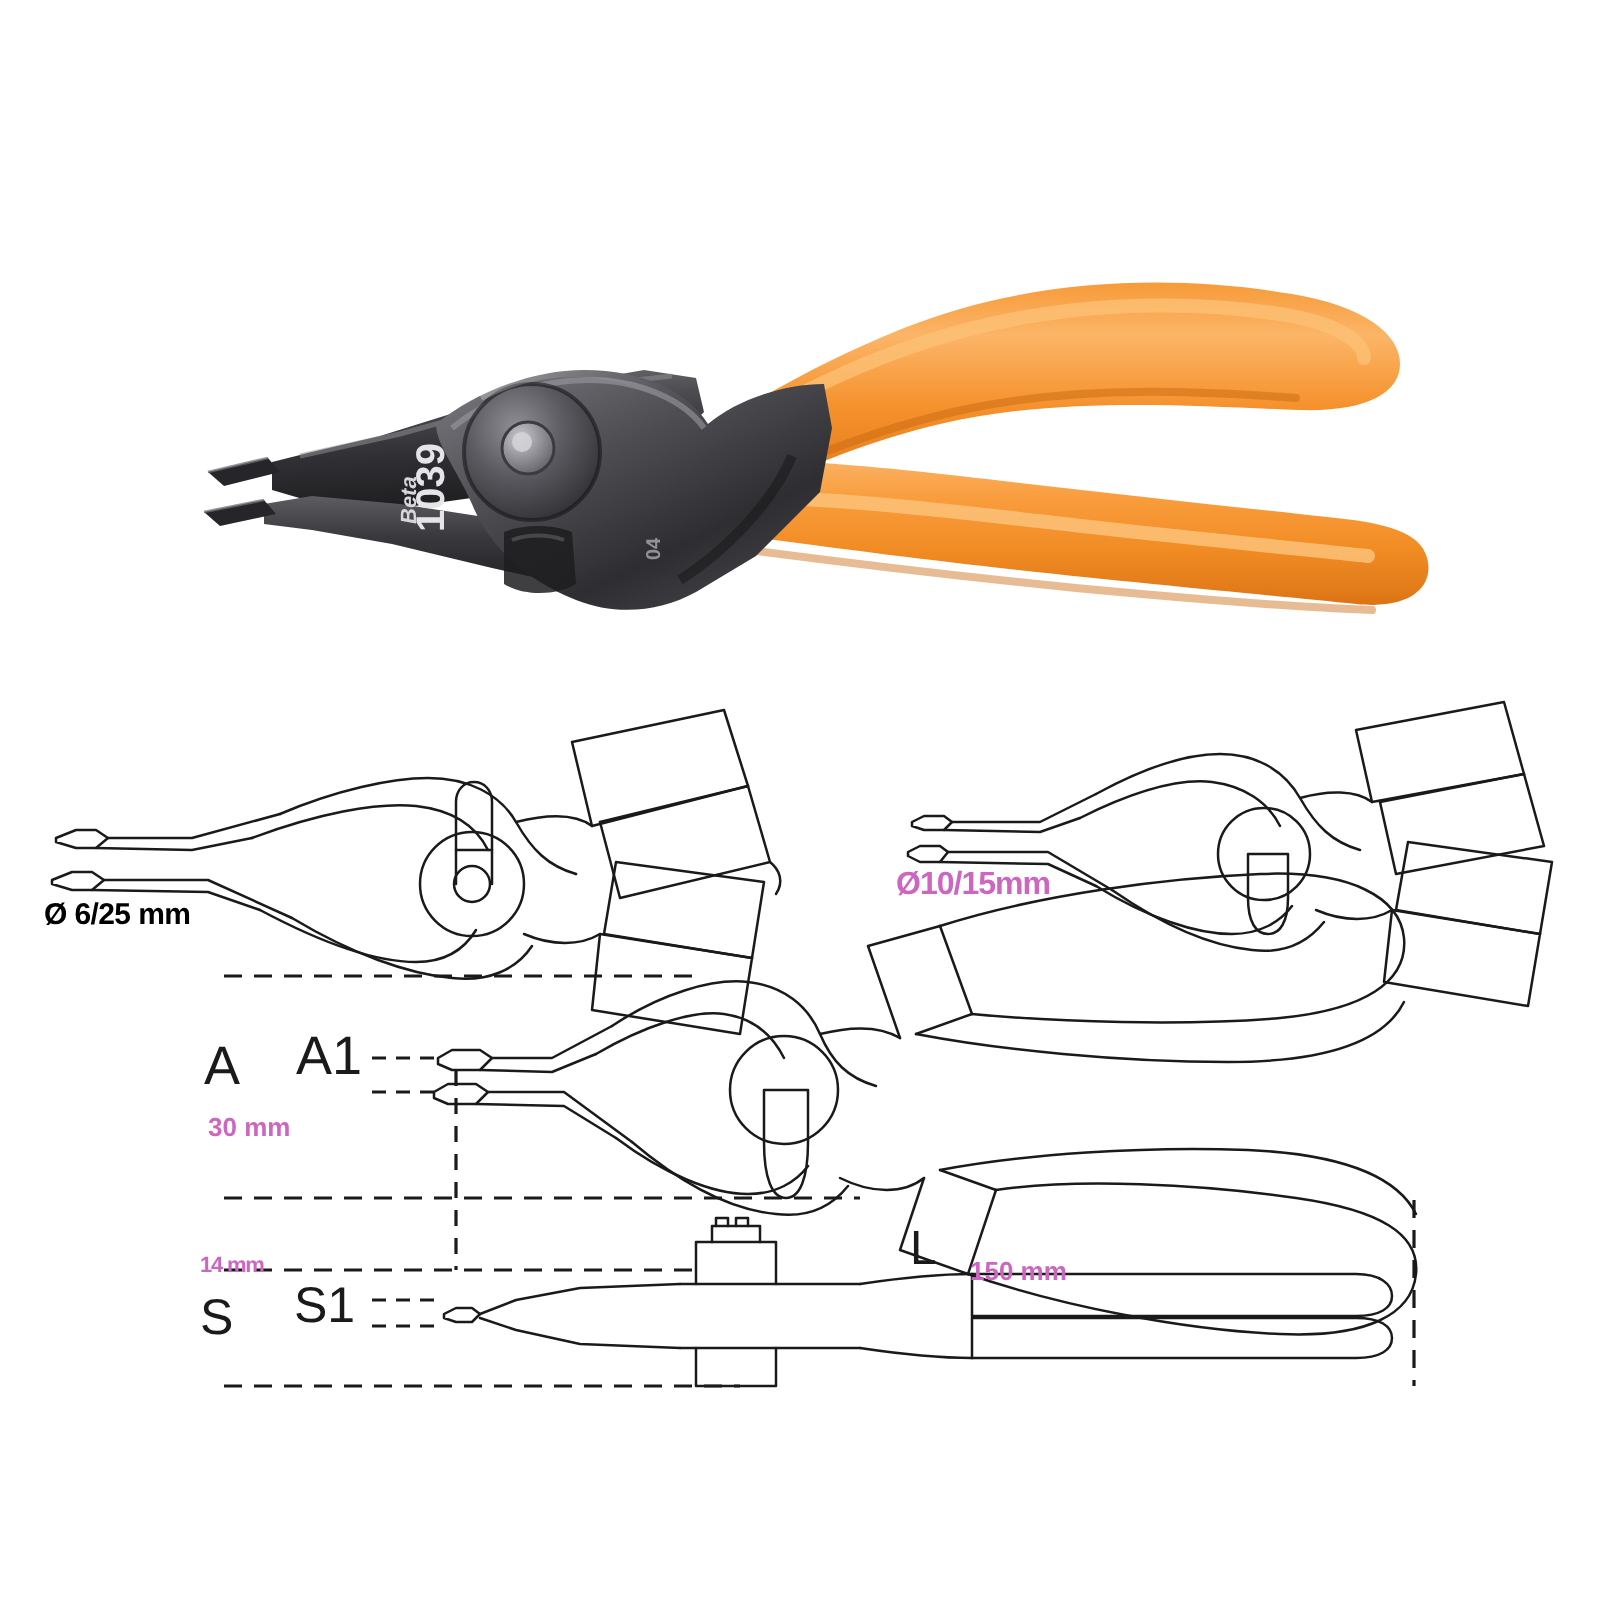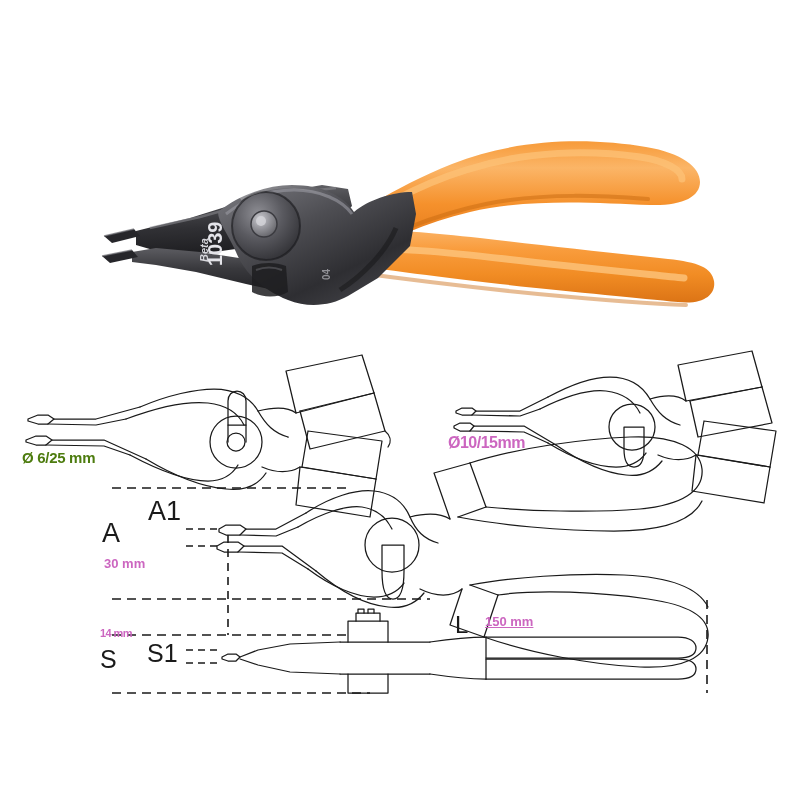--- a/index.html
+++ b/index.html
@@ -16,21 +16,21 @@
   
   .photo-area{position:absolute;left:0;top:0;width:800px;height:345px;}
   .photo-svg{position:absolute;left:0;top:0;}
 
   
   .draw-area{position:absolute;left:0;top:345px;width:800px;height:455px;}
   .draw-svg{position:absolute;left:0;top:0;}
 
   
   .lbl{position:absolute;white-space:nowrap;line-height:1;}
-  .lbl-dia{color:#4d7c0f;font-size:15px;font-weight:700;letter-spacing:-0.3px;}
+  .lbl-dia{color:#000000;font-size:15px;font-weight:700;letter-spacing:-0.3px;}
   .lbl-dia2{color:#cc66c0;font-size:16px;font-weight:700;letter-spacing:-0.5px;}
   .lbl-cap{color:#1a1a1a;font-size:27px;font-weight:400;font-family:"Liberation Sans",sans-serif;}
   .lbl-cap-sm{color:#1a1a1a;font-size:25px;font-weight:400;}
   .lbl-mm{color:#cc66c0;font-size:13px;font-weight:700;}
   .lbl-mm-tiny{color:#cc66c0;font-size:11px;font-weight:700;letter-spacing:-0.6px;}
   .lbl-L{color:#1a1a1a;font-size:24px;font-weight:400;}
   .lbl-L-mm{color:#cc66c0;font-size:13px;font-weight:700;}
 </style>
 </head>
 <body>
@@ -319,28 +319,28 @@
         <path d="M 707 255 L 707 348"></path>
       </g>
     </svg>
 
     <div class="lbl lbl-dia" style="left:22px;top:105px;">Ø 6/25 mm</div>
 
     <div class="lbl lbl-dia2" style="left:448px;top:90px;">Ø10/15mm</div>
 
     <div class="lbl lbl-cap" style="left:102px;top:175px;">A</div>
 
-    <div class="lbl lbl-cap" style="left:148px;top:153px;">A1</div>
+    <div class="lbl lbl-cap" style="left:148px;top:170px;">A1</div>
 
     <div class="lbl lbl-mm" style="left:104px;top:212px;">30 mm</div>
 
     <div class="lbl lbl-mm-tiny" style="left:100px;top:283px;">14 mm</div>
 
     <div class="lbl lbl-cap-sm" style="left:100px;top:302px;">S</div>
 
     <div class="lbl lbl-cap-sm" style="left:147px;top:296px;">S1</div>
 
     <div class="lbl lbl-L" style="left:455px;top:268px;">L</div>
 
-    <div class="lbl lbl-L-mm" style="left:485px;top:270px;text-decoration:underline;">150 mm</div>
+    <div class="lbl lbl-L-mm" style="left:485px;top:284px;">150 mm</div>
   </div>
 
 </div>
 
 </body></html>

